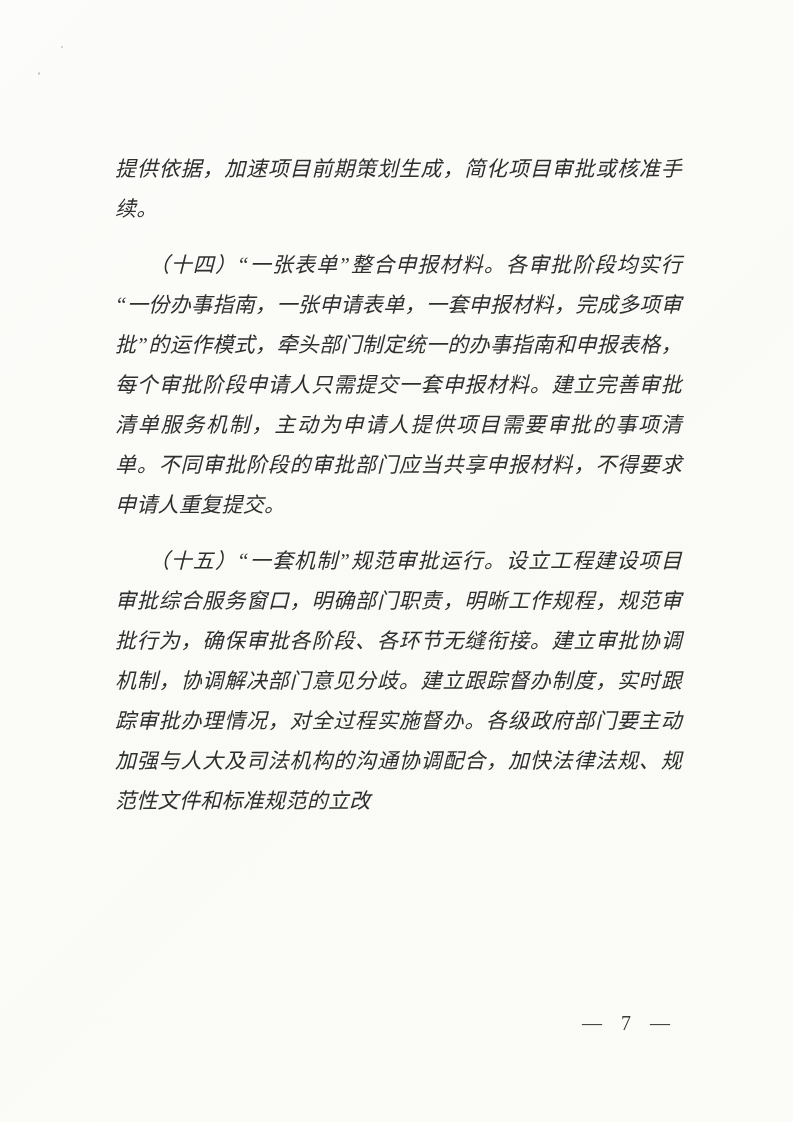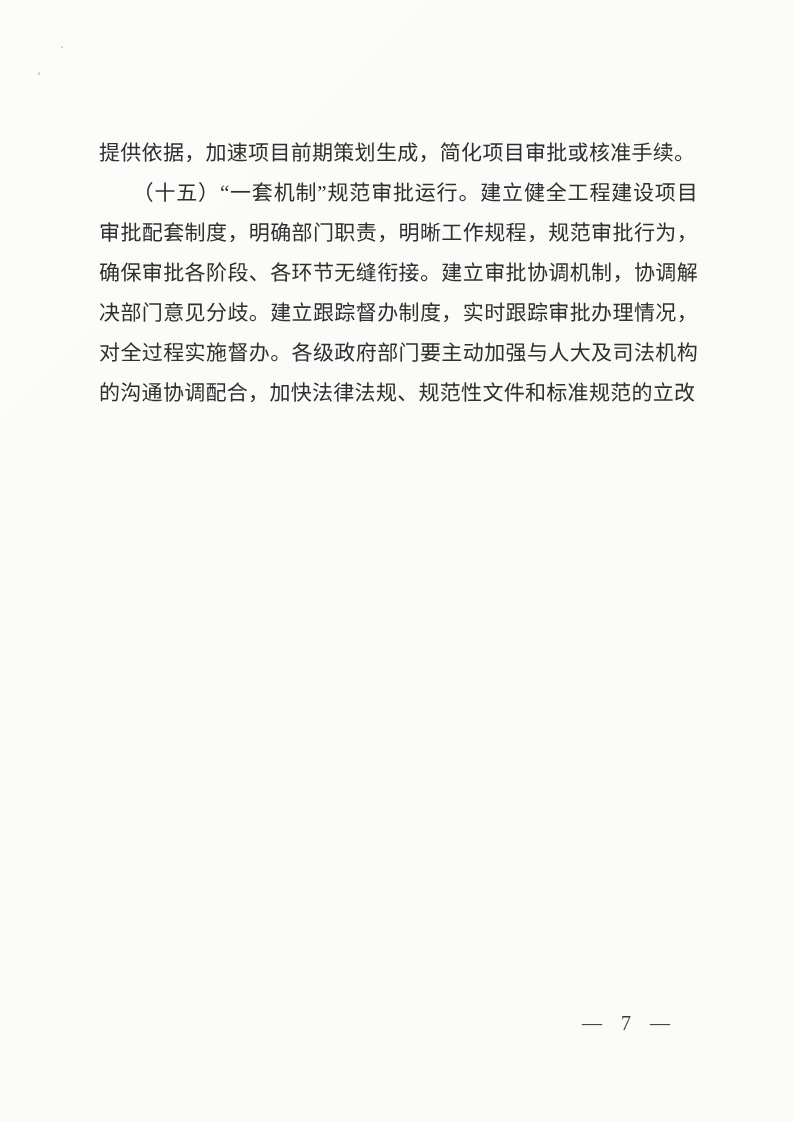--- a/index.html
+++ b/index.html
@@ -21,22 +21,23 @@
     top: 133px;
     width: 599px;
     font-size: 21px;
     line-height: 40px;
     color: #2f2f2f;
     text-align: justify;
     text-justify: inter-ideograph;
     letter-spacing: 0.3px;
   }
   .text-block p {
-    margin: 0;
+    margin: 16px;
     padding: 0;
+    font-style: italic;
   }
   .para-indent {
     text-indent: 1.6em;
   }
   .page-number {
     position: absolute;
     right: 121px;
     top: 1012px;
     font-size: 20px;
     color: #3a3a3a;
@@ -56,18 +57,19 @@
 </head>
 <body>
 
 <div class="page">
 
   <span class="speck speck-1"></span>
   <span class="speck speck-2"></span>
 
   <div class="text-block">
     <p>提供依据，加速项目前期策划生成，简化项目审批或核准手续。</p>
-    <p class="para-indent">（十五）“一套机制”规范审批运行。建立健全工程建设项目审批配套制度，明确部门职责，明晰工作规程，规范审批行为，确保审批各阶段、各环节无缝衔接。建立审批协调机制，协调解决部门意见分歧。建立跟踪督办制度，实时跟踪审批办理情况，对全过程实施督办。各级政府部门要主动加强与人大及司法机构的沟通协调配合，加快法律法规、规范性文件和标准规范的立改</p>
+    <p class="para-indent">（十四）“一张表单”整合申报材料。各审批阶段均实行“一份办事指南，一张申请表单，一套申报材料，完成多项审批”的运作模式，牵头部门制定统一的办事指南和申报表格，每个审批阶段申请人只需提交一套申报材料。建立完善审批清单服务机制，主动为申请人提供项目需要审批的事项清单。不同审批阶段的审批部门应当共享申报材料，不得要求申请人重复提交。</p>
+    <p class="para-indent">（十五）“一套机制”规范审批运行。设立工程建设项目审批综合服务窗口，明确部门职责，明晰工作规程，规范审批行为，确保审批各阶段、各环节无缝衔接。建立审批协调机制，协调解决部门意见分歧。建立跟踪督办制度，实时跟踪审批办理情况，对全过程实施督办。各级政府部门要主动加强与人大及司法机构的沟通协调配合，加快法律法规、规范性文件和标准规范的立改</p>
   </div>
 
   <div class="page-number">— 7 —</div>
 
 </div>
 
 </body></html>

